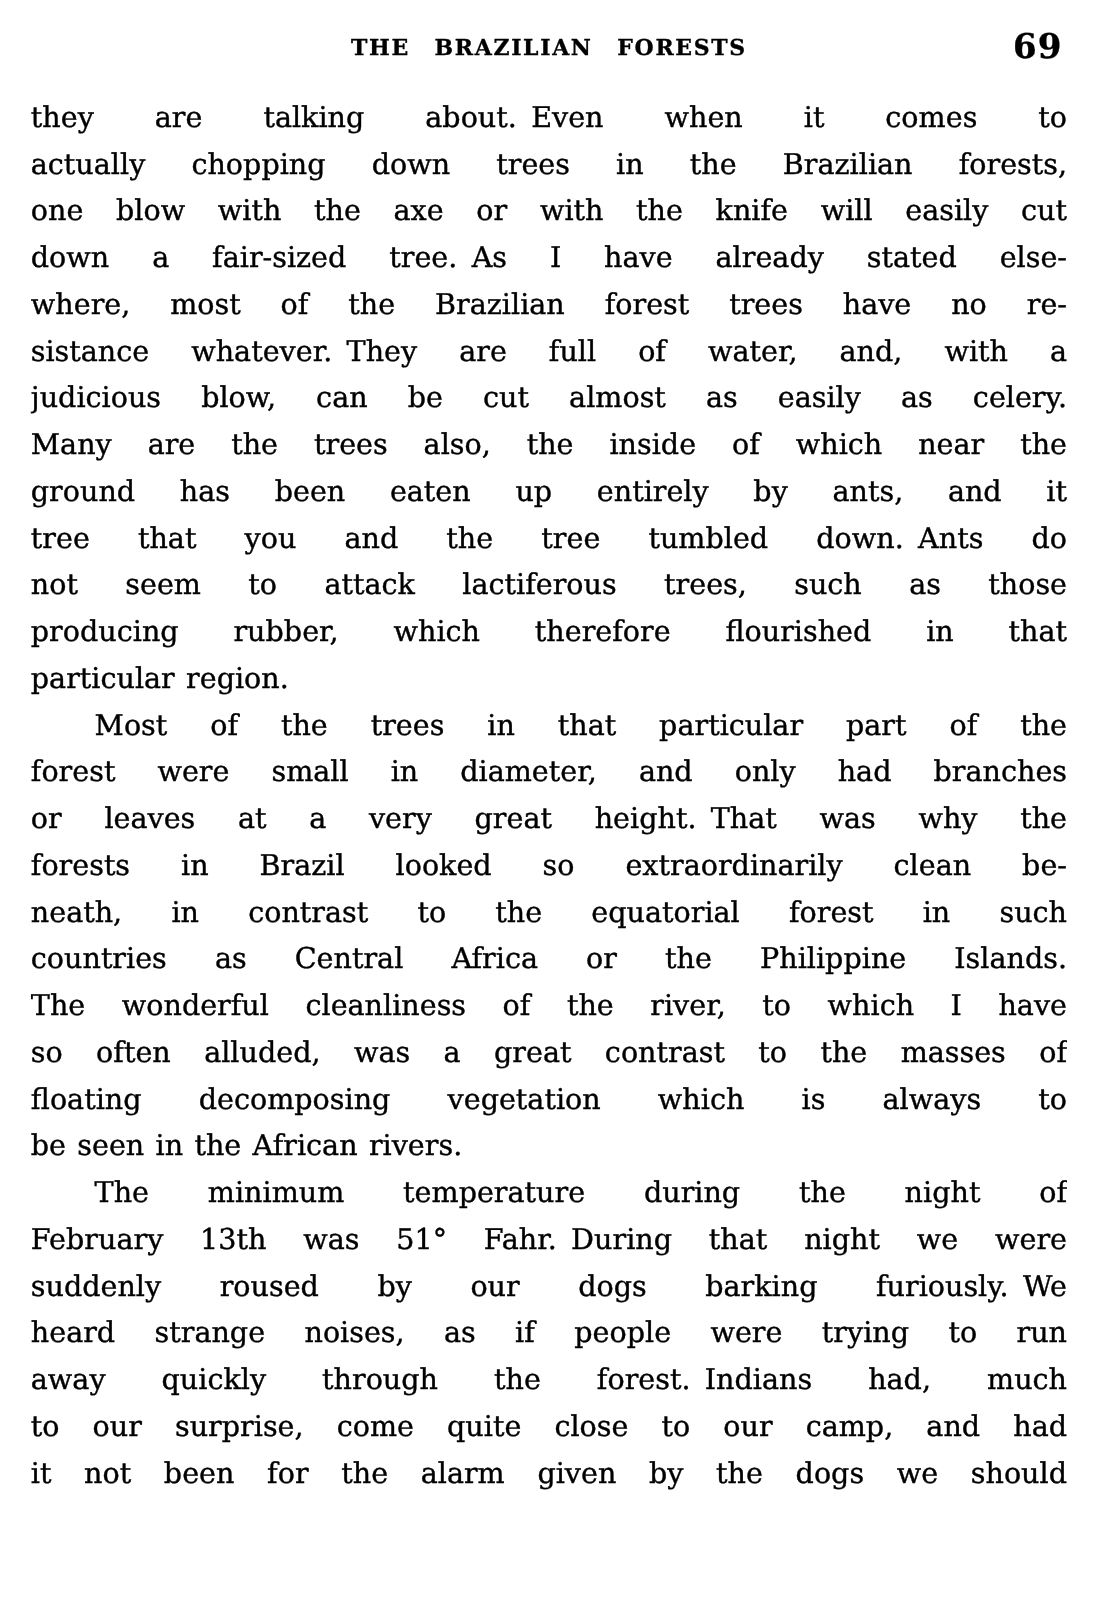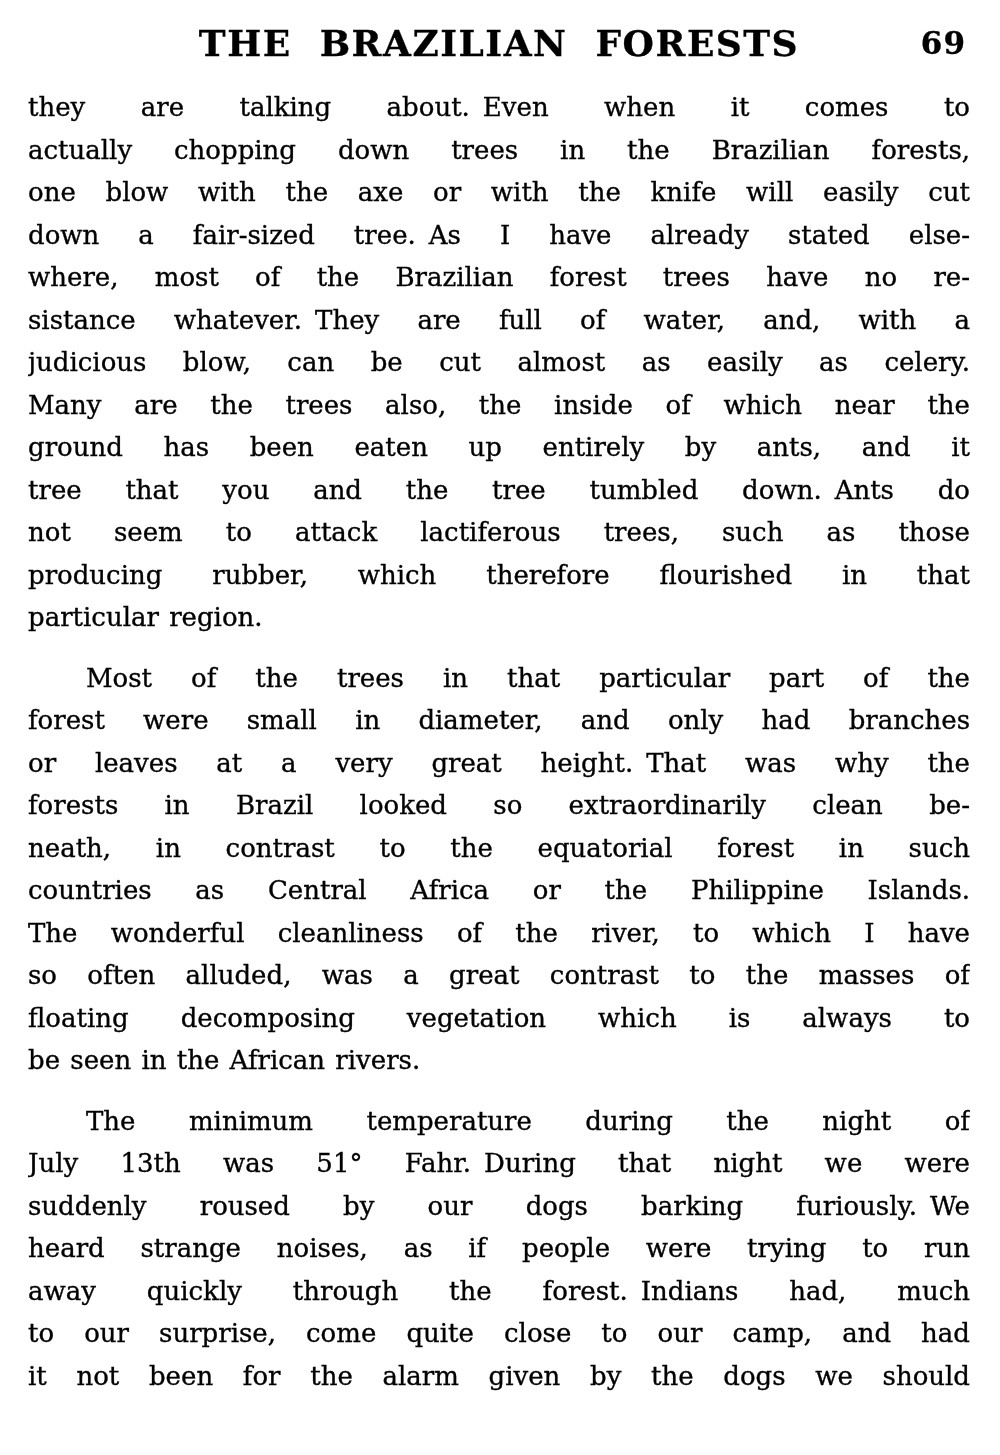--- a/index.html
+++ b/index.html
@@ -18,21 +18,21 @@
   }
   .header {
     position: absolute;
     top: 22px;
     left: 28px;
     right: 30px;
     height: 42px;
   }
   .title {
     text-align: center;
-    font-size: 36px;
+    font-size: 20px;
     font-weight: 700;
     letter-spacing: 1.5px;
     word-spacing: 14px;
     line-height: 42px;
     -webkit-text-stroke: 0.3px #000;
   }
   .page-num {
     position: absolute;
     right: 4px;
     top: 0;
@@ -54,21 +54,20 @@
     font-size: 26px;
     text-align: justify;
     text-align-last: justify;
     word-spacing: 2px;
     overflow: hidden;
     -webkit-text-stroke: 0.35px #000;
     white-space: normal;
   }
   .line.indent {
     padding-left: 58px;
-    margin-top: 18px;
   }
   .line.flush-last {
     text-align-last: left;
   }
 </style>
 </head>
 <body>
 
 <div class="page">
 
@@ -103,21 +102,21 @@
       <div class="line">neath, in contrast to the equatorial forest in such</div>
       <div class="line">countries as Central Africa or the Philippine Islands.</div>
       <div class="line">The wonderful cleanliness of the river, to which I have</div>
       <div class="line">so often alluded, was a great contrast to the masses of</div>
       <div class="line">floating decomposing vegetation which is always to</div>
       <div class="line flush-last">be seen in the African rivers.</div>
     </div>
 
     <div class="paragraph">
       <div class="line indent">The minimum temperature during the night of</div>
-      <div class="line">July 13th was 51° Fahr. During that night we were</div>
+      <div class="line">February 13th was 51° Fahr. During that night we were</div>
       <div class="line">suddenly roused by our dogs barking furiously. We</div>
       <div class="line">heard strange noises, as if people were trying to run</div>
       <div class="line">away quickly through the forest. Indians had, much</div>
       <div class="line">to our surprise, come quite close to our camp, and had</div>
       <div class="line">it not been for the alarm given by the dogs we should</div>
     </div>
 
   </div>
 </div>
 

